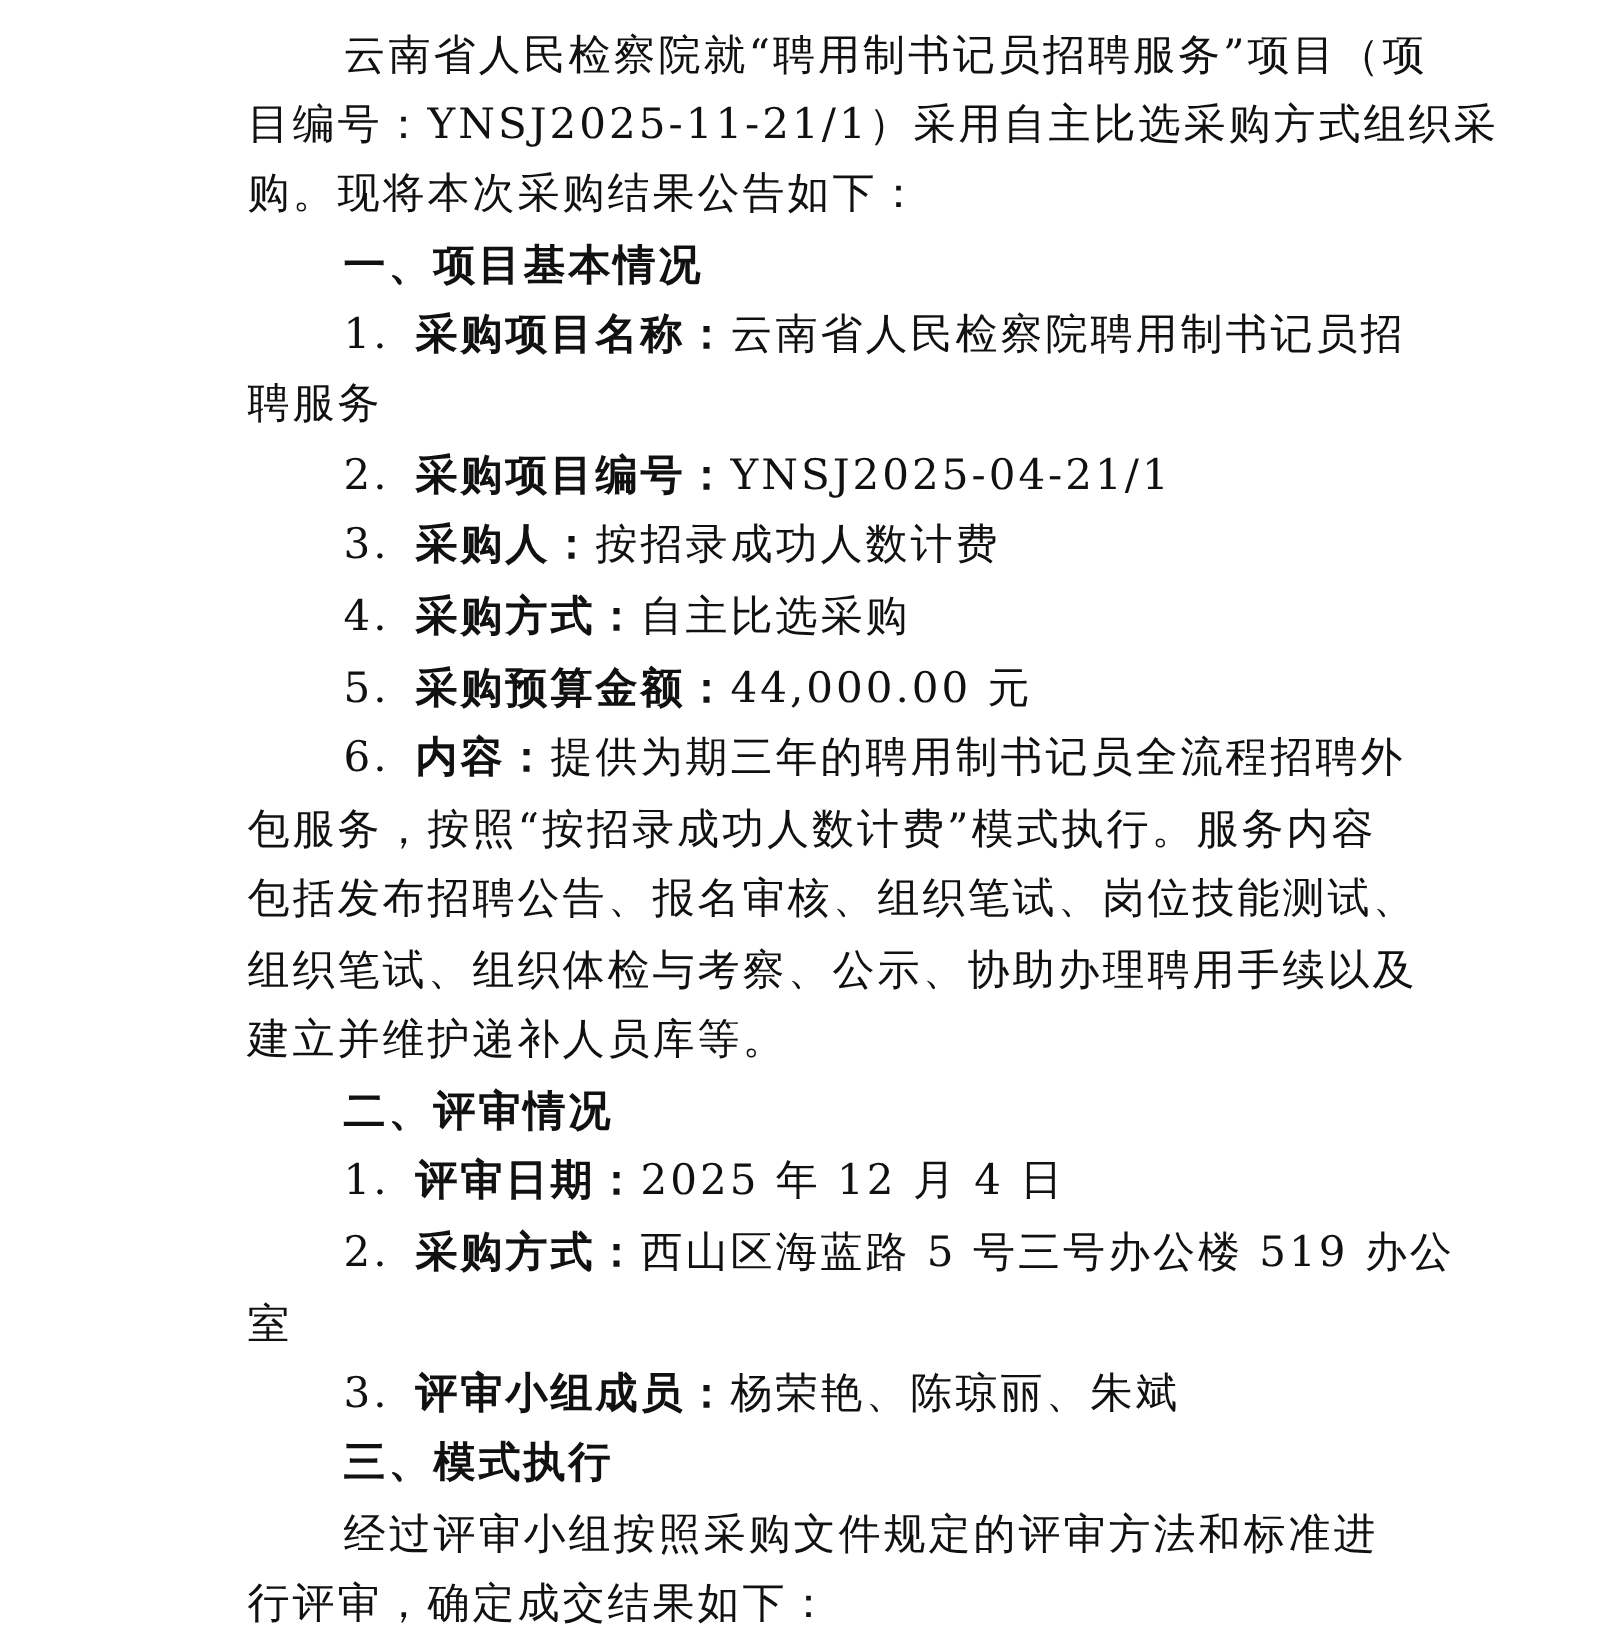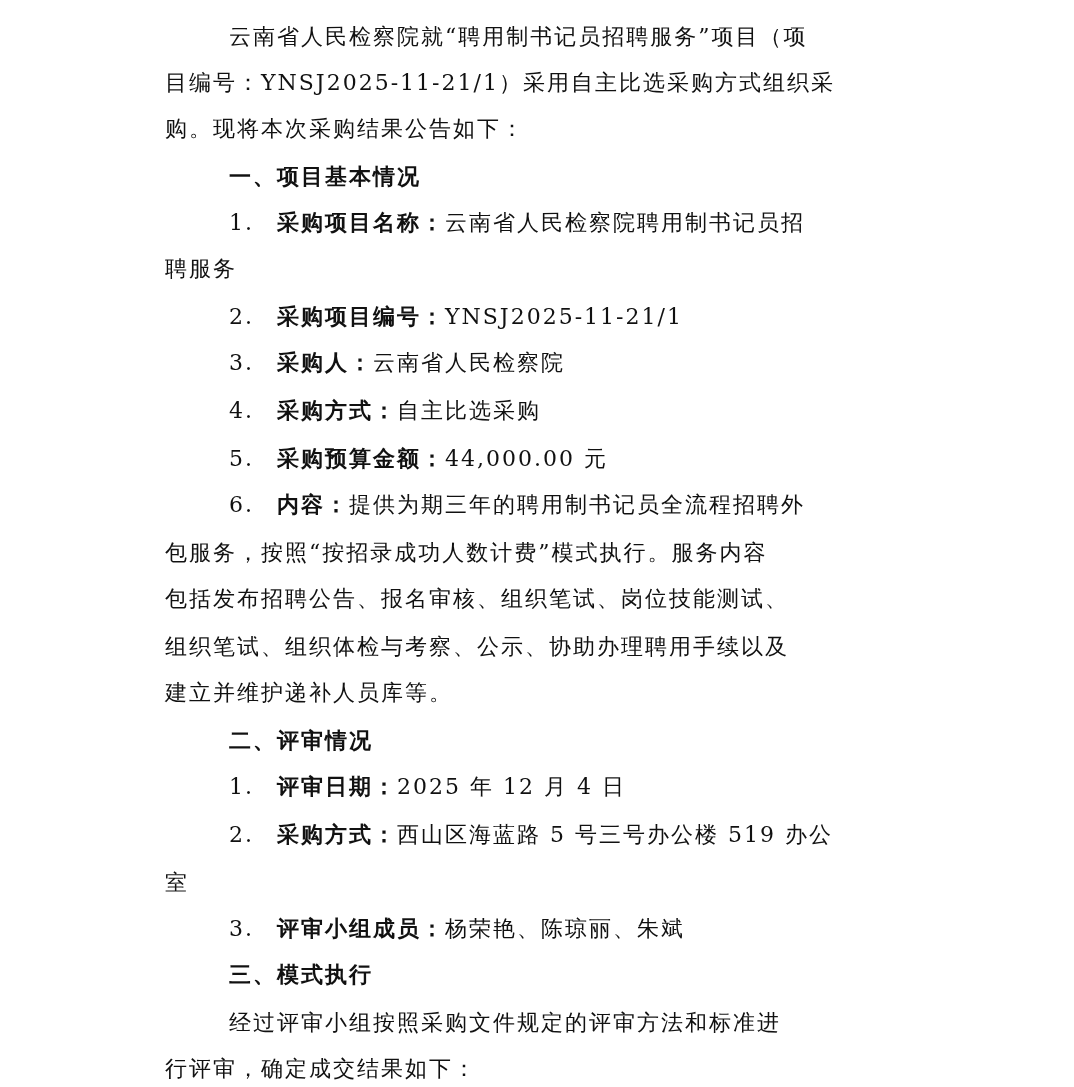--- a/index.html
+++ b/index.html
@@ -1,19 +1,19 @@
 <!DOCTYPE html>
 <html><head>
 <meta charset="utf-8">
 <style>
   html, body { margin:0; padding:0; background:#ffffff; }
   body { width:1074px; height:1087px; overflow:hidden; position:relative;
     font-family: "DejaVu Serif", "Liberation Serif", serif; color:#111; }
   .page { position:absolute; left:165px; top:0; width:750px; }
-  .line { position:absolute; left:0; font-size:22px; line-height:46px; white-space:nowrap; letter-spacing:2px; }
+  .line { position:absolute; left:0; font-size:28px; line-height:46px; white-space:nowrap; letter-spacing:2px; }
   .ind { left:64px; }
   .b { font-weight:bold; font-family: Liberation Mono, monospace; }
   .h { font-weight:bold; font-family: Liberation Sans, sans-serif; }
   .num { display:inline-block; width:48px; }
 </style>
 </head>
 <body>
 
 <div class="page">
   <div class="line ind" style="top:14px">云南省人民检察院就“聘用制书记员招聘服务”项目（项</div>
@@ -21,24 +21,24 @@
   <div class="line" style="top:106px">购。现将本次采购结果公告如下：</div>
 
   <div class="line ind h" style="top:154px">一、项目基本情况</div>
 
   <div class="line ind" style="top:200px">
     <span class="num">1.</span><span class="b">采购项目名称：</span><span>云南省人民检察院聘用制书记员招</span>
   </div>
   <div class="line" style="top:246px">聘服务</div>
 
   <div class="line ind" style="top:294px">
-    <span class="num">2.</span><span class="b">采购项目编号：</span><span>YNSJ2025-11-21/1</span>
+    <span class="num">2.</span><span class="b">采购项目编号：</span><span>YNSJ2025-04-21/1</span>
   </div>
   <div class="line ind" style="top:340px">
-    <span class="num">3.</span><span class="b">采购人：</span><span>云南省人民检察院</span>
+    <span class="num">3.</span><span class="b">采购人：</span><span>按招录成功人数计费</span>
   </div>
   <div class="line ind" style="top:388px">
     <span class="num">4.</span><span class="b">采购方式：</span><span>自主比选采购</span>
   </div>
   <div class="line ind" style="top:436px">
     <span class="num">5.</span><span class="b">采购预算金额：</span><span>44,000.00 元</span>
   </div>
   <div class="line ind" style="top:482px">
     <span class="num">6.</span><span class="b">内容：</span><span>提供为期三年的聘用制书记员全流程招聘外</span>
   </div>

